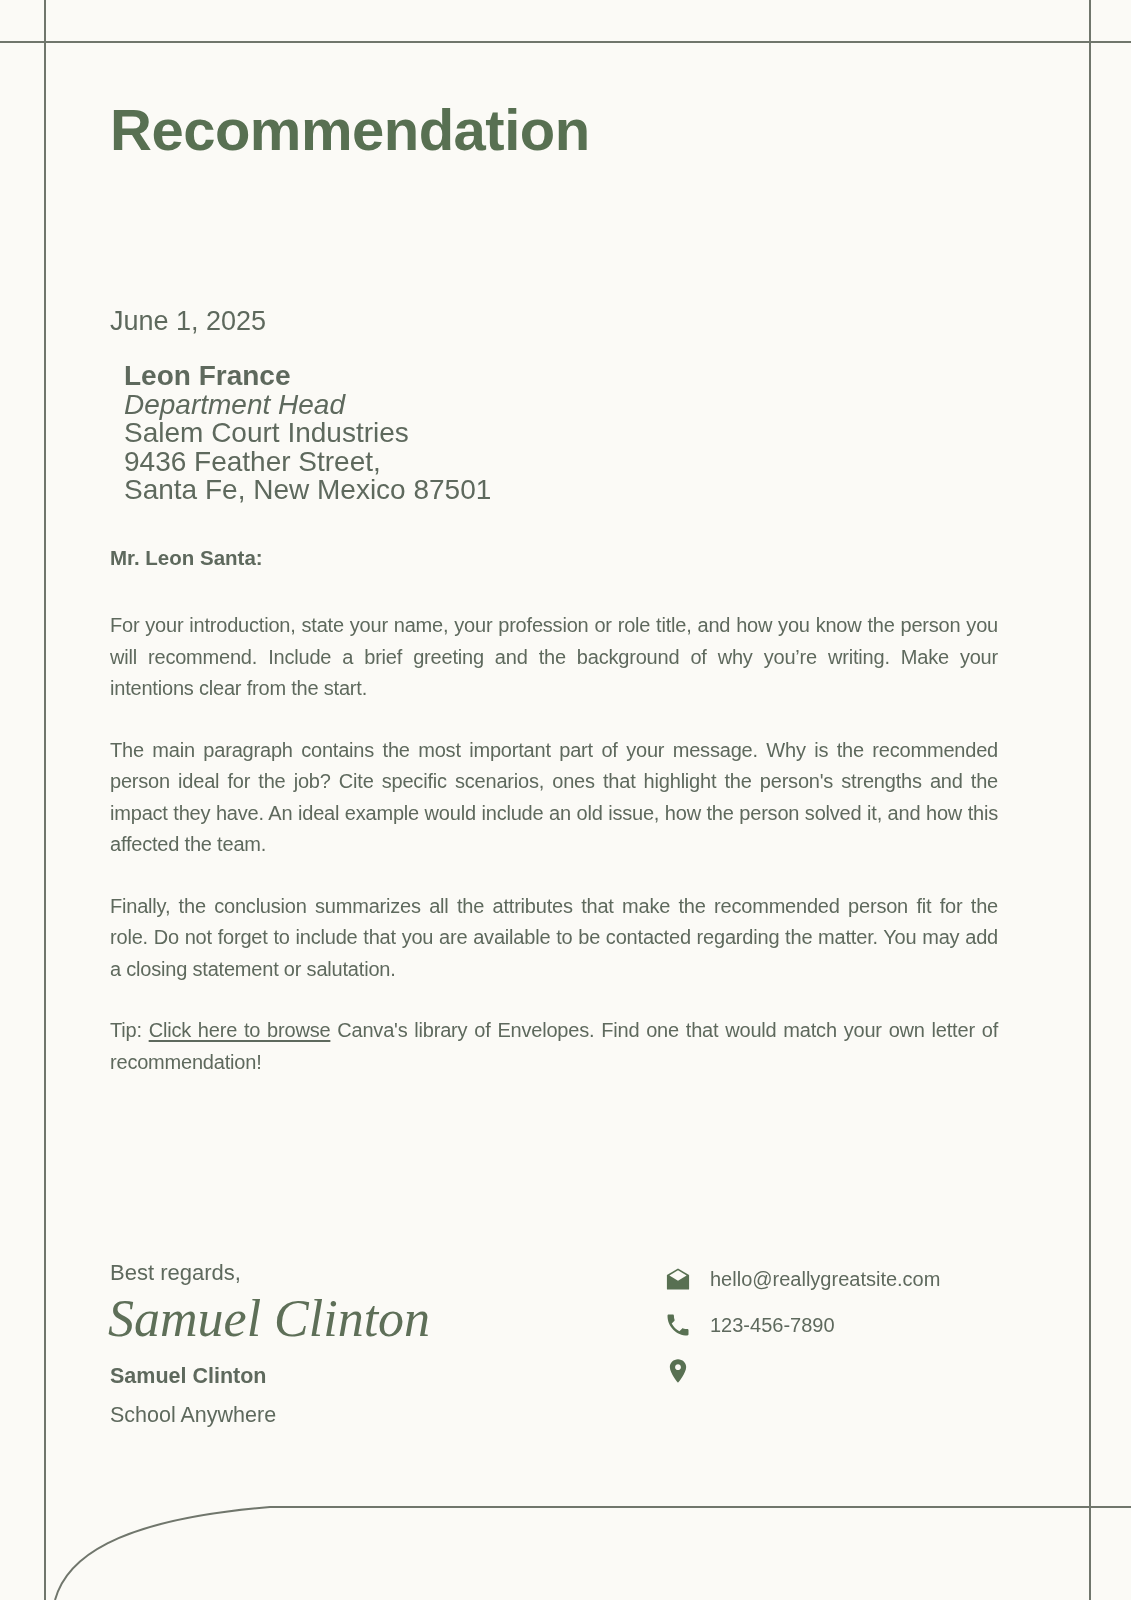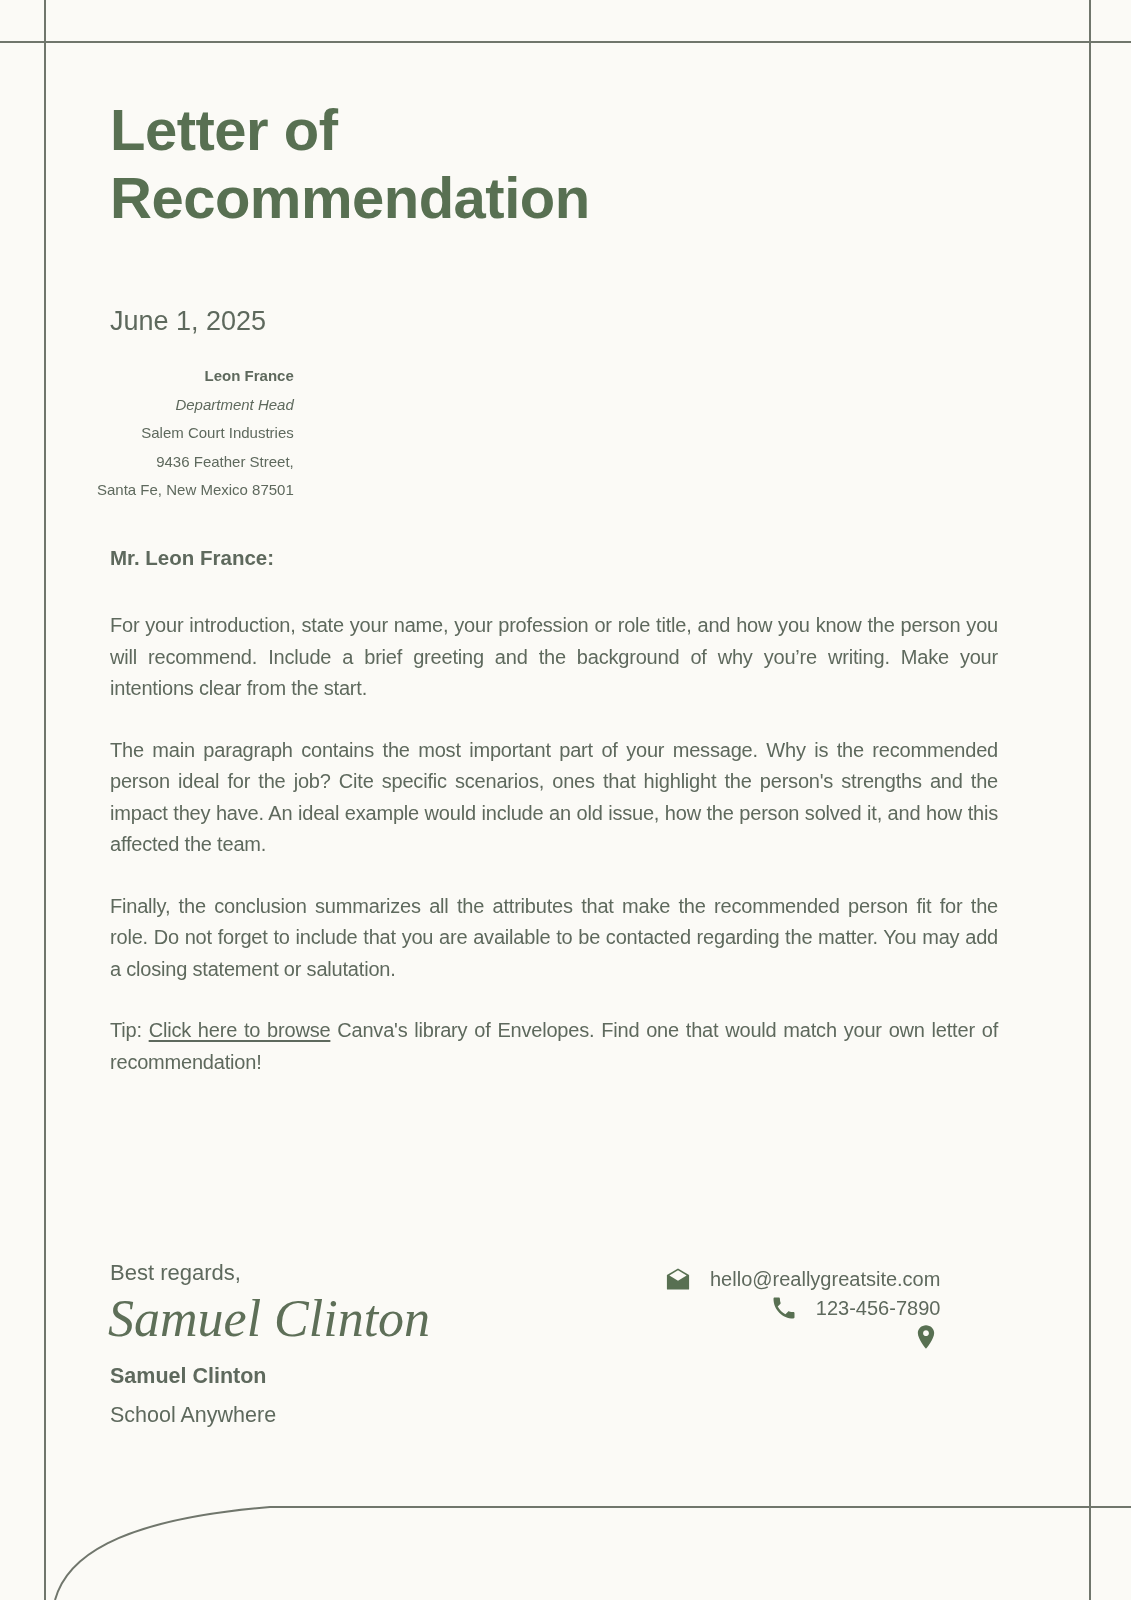--- a/index.html
+++ b/index.html
@@ -26,22 +26,22 @@
   .title {
     position: absolute; left: 110px; top: 96px;
     font-size: 58px; line-height: 68px; font-weight: 700;
     letter-spacing: -0.5px; color: var(--accent);
   }
   .date {
     position: absolute; left: 110px; top: 306px;
     font-size: 27px; color: var(--body);
   }
   .recipient {
-    position: absolute; left: 97px; top: 362px;
-    font-size: 15px; line-height: 28.5px; color: var(--body); text-align: right;
+    position: absolute; left: 124px; top: 362px;
+    font-size: 28px; line-height: 28.5px; color: var(--body);
   }
   .recipient .name { font-weight: 700; }
   .recipient .role { font-style: italic; }
   .salutation {
     position: absolute; left: 110px; top: 546px;
     font-size: 20.5px; font-weight: 700; color: var(--body);
   }
   .body-col {
     position: absolute; left: 110px; top: 610px; width: 888px;
     font-size: 20px; line-height: 31.5px; color: var(--body);
@@ -65,21 +65,21 @@
   .sender-name {
     position: absolute; left: 110px; top: 1364px;
     font-size: 21.5px; font-weight: 700; color: var(--body);
   }
   .sender-role {
     position: absolute; left: 110px; top: 1403px;
     font-size: 21.5px; color: var(--body);
   }
   .contact {
     position: absolute; left: 664px; top: 1264px;
-    display: flex; flex-direction: column;  align-items: flex-end;
+    display: flex; flex-direction: column; gap: 17px;
   }
   .contact-row { display: flex; align-items: flex-start; gap: 18px; }
   .contact-row .icon { width: 28px; height: 28px; flex: 0 0 28px; margin-top: 1px; }
   .contact-row .icon svg { width: 28px; height: 28px; display: block; }
   .contact-text {
     font-size: 20px; line-height: 26px; color: var(--body); padding-top: 2px;
   }
 </style>
 </head>
 <body>
@@ -87,35 +87,34 @@
 <div class="page">
 
   <div class="frame-line frame-top"></div>
   <div class="frame-line frame-left"></div>
   <div class="frame-line frame-right"></div>
   <svg class="bottom-curve" viewBox="0 0 1131 102" preserveAspectRatio="none">
     <path d="M55,102 C66,62 112,22 270,9 L1131,9" fill="none" stroke="#70766c" stroke-width="2"></path>
   </svg>
 
   <div class="title">
-    <div>Letter of</div>
     <div>Recommendation</div>
   </div>
 
   <div class="date">June 1, 2025</div>
 
   <div class="recipient">
     <div class="name">Leon France</div>
     <div class="role">Department Head</div>
     <div>Salem Court Industries</div>
     <div>9436 Feather Street,</div>
     <div>Santa Fe, New Mexico 87501</div>
   </div>
 
-  <div class="salutation">Mr. Leon France:</div>
+  <div class="salutation">Mr. Leon Santa:</div>
 
   <div class="body-col">
     <p>For your introduction, state your name, your profession or role title, and how you know the person you will recommend. Include a brief greeting and the background of why you’re writing. Make your intentions clear from the start.</p>
     <p>The main paragraph contains the most important part of your message. Why is the recommended person ideal for the job? Cite specific scenarios, ones that highlight the person's strengths and the impact they have. An ideal example would include an old issue, how the person solved it, and how this affected the team.</p>
     <p>Finally, the conclusion summarizes all the attributes that make the recommended person fit for the role. Do not forget to include that you are available to be contacted regarding the matter. You may add a closing statement or salutation.</p>
     <p><span>Tip: </span><span class="tip-link">Click here to browse</span><span> Canva's library of Envelopes. Find one that would match your own letter of recommendation!</span></p>
   </div>
 
   <div class="closing">Best regards,</div>
   <div class="signature">Samuel Clinton</div>

